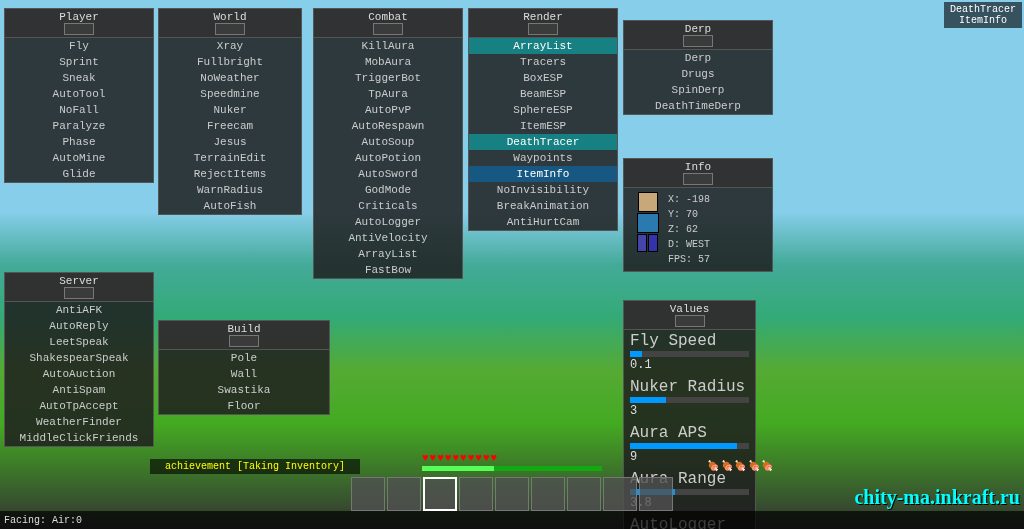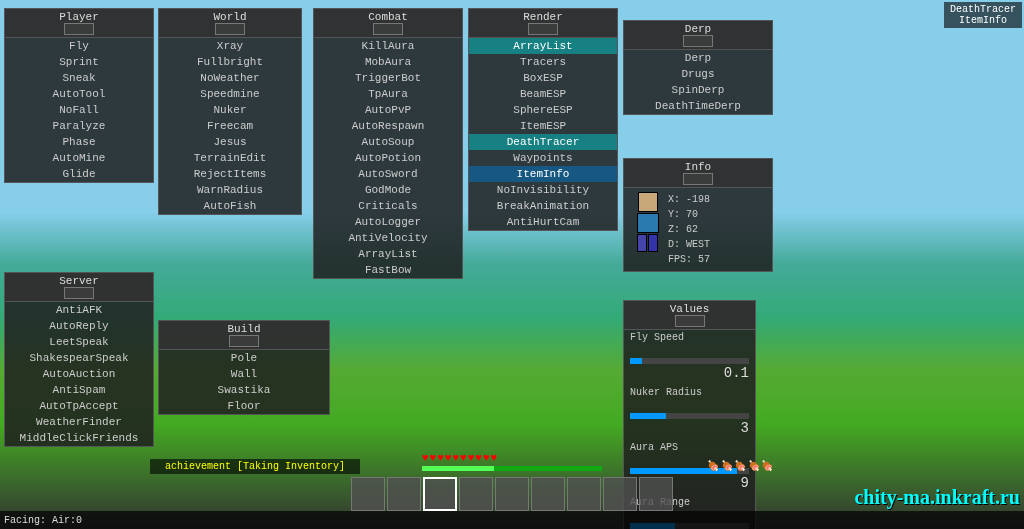--- a/index.html
+++ b/index.html
@@ -134,37 +134,37 @@
       font-family: serif;
       z-index: 5;
       text-shadow: 1px 1px #000;
     }
     
     .slider-container {
       padding: 2px 6px 4px 6px;
     }
     .slider-label {
       color: #ccc;
-      font-size: 10px;
-      margin-bottom: 15px;
+      font-size: 16px;
+      margin-bottom: 1px;
     }
     .slider-track {
       width: 100%;
       height: 6px;
       background: #444;
       position: relative;
       margin-bottom: 1px;
     }
     .slider-fill {
       height: 100%;
       background: #09f;
     }
     .slider-value {
-      text-align: right;
-      font-size: 14px;
+      text-align: left;
+      font-size: 12px;
       color: #ddd;
     }
     .info-stats {
       display: inline-block;
       vertical-align: top;
       font-size: 10px;
       color: #ccc;
       line-height: 1.5;
     }
     .info-content {

